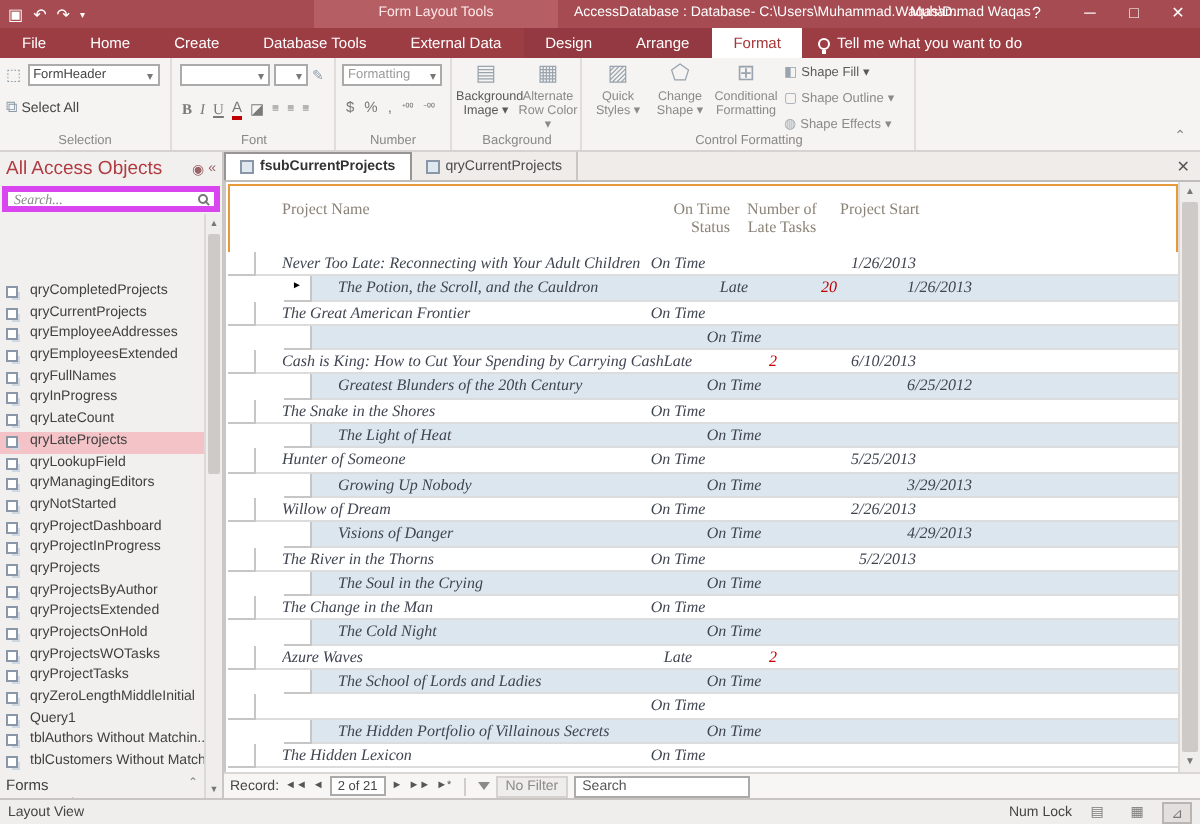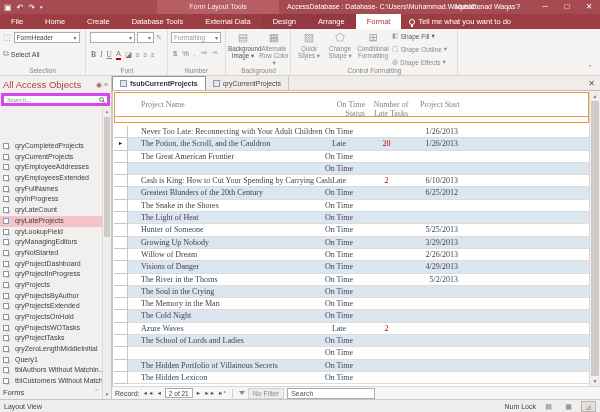--- a/index.html
+++ b/index.html
@@ -67,27 +67,27 @@
   .dtab { display:flex; align-items:center; gap:3px; padding:0 7px; font-size:7px; color:#4a4a4a; border-right:1px solid #C9C6C3; position:relative; }
   .dtab.active { background:#fff; font-weight:bold; border:1px solid #989494; border-bottom:none; color:#333; }
   .dtab .ti { width:7px; height:7px; background:#dfe7ef; border:1px solid #8A97A8; }
   .doc-close { margin-left:auto; padding:0 5px; font-size:8px; color:#555; display:flex; align-items:center; }
 
   .content { position:absolute; left:112px; right:0; top:91px; bottom:26px; background:#fff; overflow:hidden; border-left:1px solid #C9C6C3; }
   .vscroll { position:absolute; top:0; right:0; width:11px; bottom:0; background:#F0EEEC; border-left:1px solid #DCD9D6; }
   .vscroll .sbar-btn { height:10px; line-height:10px; font-size:5px; }
   .vscroll .sbar-thumb { top:10px; bottom:10px; }
 
-  .form-header { position:absolute; left:1px; right:11px; top:1px; height:31px; border:1px solid #E79A3C; background:#fff; }
+  .form-header { position:absolute; left:1px; right:11px; top:1px; height:44px; border:1px solid #E79A3C; background:#fff; }
   .form-header::after { content:""; position:absolute; left:0; right:0; bottom:5px; border-top:1px solid #E79A3C; }
   .fh-label { position:absolute; top:7px; font-family:"Liberation Serif",serif; font-size:8px; color:#8B8378; line-height:1.15; }
 
-  .rows { position:absolute; left:1px; right:11px; top:35px; }
+  .rows { position:absolute; left:1px; right:11px; top:35px;font-style:italic; }
   .t-row { position:relative; height:12.3px; border-bottom:1px solid #DCDCDC; background:#fff; font-family:"Liberation Serif",serif; font-size:8px; color:#3F4450; }
-  .t-row.alt { background:#DCE6EF; }
+  .t-row.alt { background:#DCE6EF;margin-left:28px; }
   .t-sel { position:absolute; left:0; top:0; bottom:-1px; width:14px; background:#fff; border-right:1px solid #C6C6C6; border-bottom:1px solid #C6C6C6; font-size:5px; color:#000; text-align:center; line-height:12px; }
   .c-name { position:absolute; left:27px; right:150px; top:0; line-height:12px; white-space:nowrap; overflow:hidden; }
   .c-status { position:absolute; left:200px; width:50px; top:0; line-height:12px; text-align:center; }
   .c-late { position:absolute; left:255px; width:35px; top:0; line-height:12px; text-align:center; color:#C00000; }
   .c-start { position:absolute; left:300px; width:44px; top:0; line-height:12px; text-align:right; }
 
   
   .recbar { position:absolute; left:112px; right:0; bottom:13px; height:13px; background:#F7F6F5; border-top:1px solid #D9D6D3; display:flex; align-items:center; font-size:7px; color:#444; padding-left:3px; gap:3px; }
   .rec-btn { font-size:5.5px; color:#555; }
   .rec-pos { background:#fff; border:1px solid #ABABAB; height:10px; line-height:9px; padding:0 3px; font-size:6.5px; }
@@ -401,21 +401,21 @@
         </div>
         <div class="t-row alt">
           <div class="t-sel"></div>
           <div class="c-name">The Soul in the Crying</div>
           <div class="c-status">On Time</div>
           <div class="c-late"></div>
           <div class="c-start"></div>
         </div>
         <div class="t-row">
           <div class="t-sel"></div>
-          <div class="c-name">The Memory in the Man</div>
+          <div class="c-name">The Change in the Man</div>
           <div class="c-status">On Time</div>
           <div class="c-late"></div>
           <div class="c-start"></div>
         </div>
         <div class="t-row alt">
           <div class="t-sel"></div>
           <div class="c-name">The Cold Night</div>
           <div class="c-status">On Time</div>
           <div class="c-late"></div>
           <div class="c-start"></div>

